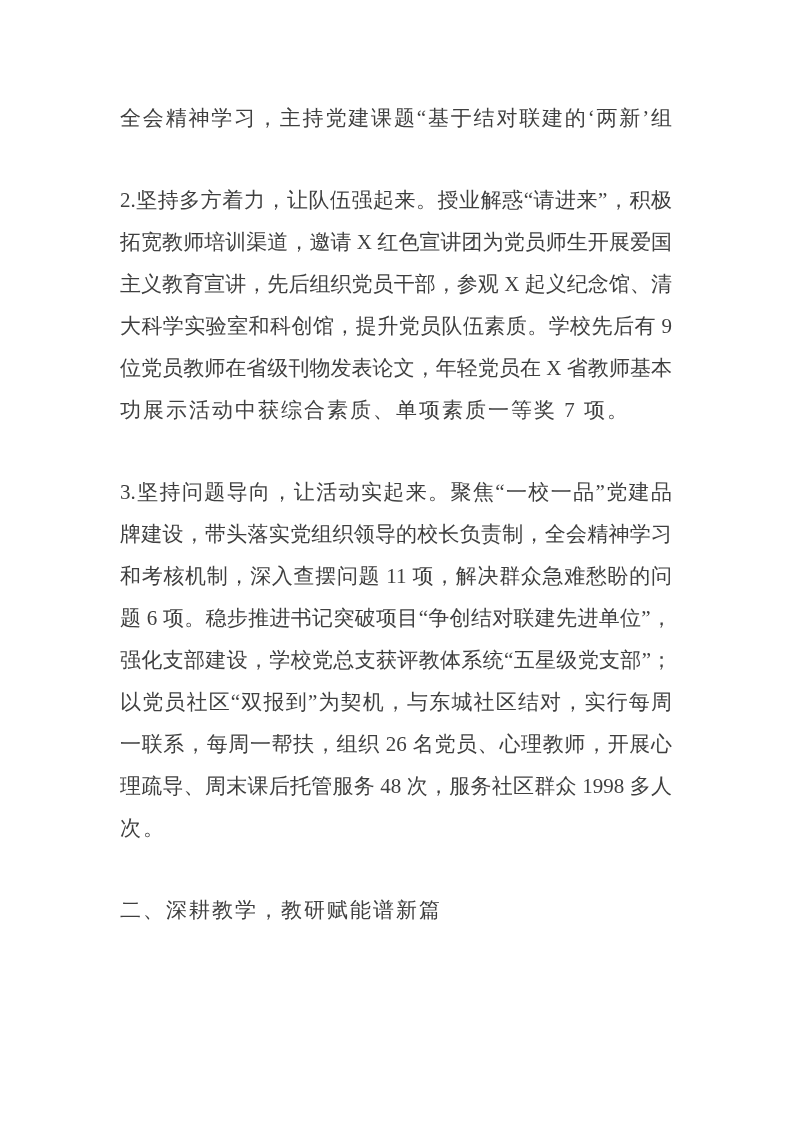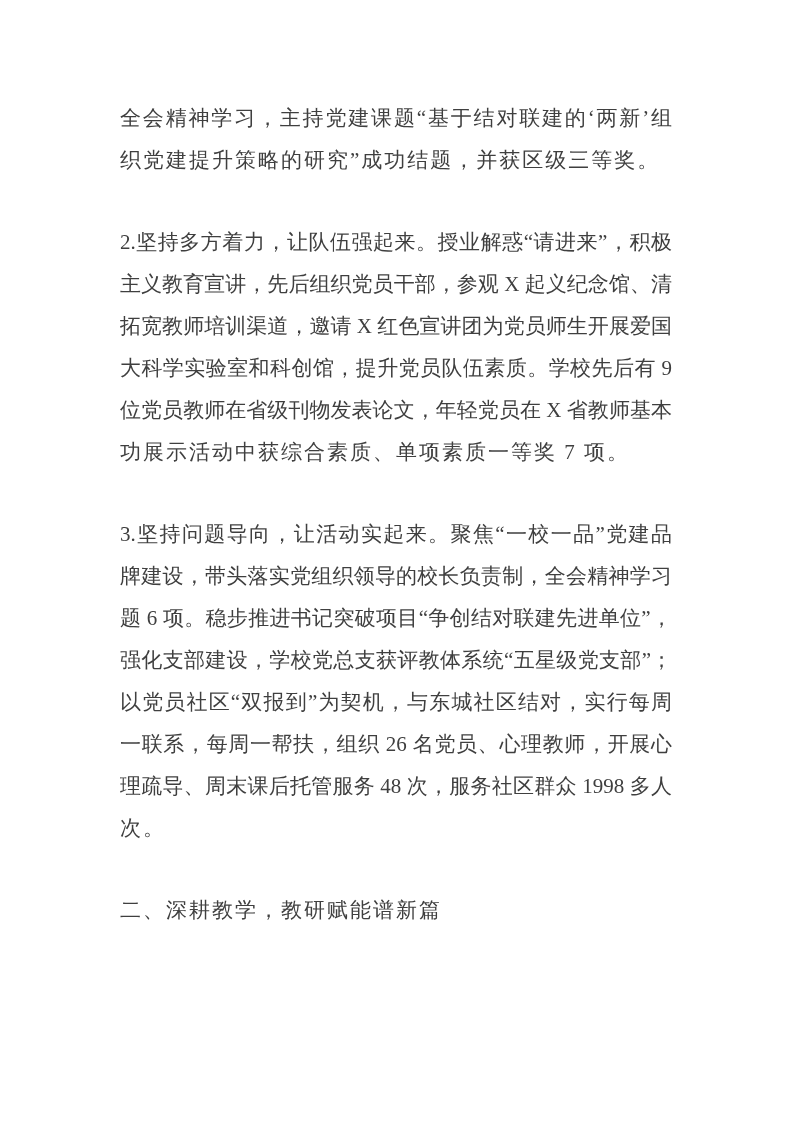--- a/index.html
+++ b/index.html
@@ -38,35 +38,35 @@
     letter-spacing: 2px;
   }
 </style>
 </head>
 <body>
 
 <div class="page">
 
   <div class="para">
     <div class="line just">全会精神学习，主持党建课题“基于结对联建的‘两新’组</div>
-    <div class="line">织党建提升策略的研究”成功结题，并获区级三等奖。</div>
   </div>
 
   <div class="para">
     <div class="line just">2.坚持多方着力，让队伍强起来。授业解惑“请进来”，积极</div>
+    <div class="line just">拓宽教师培训渠道，邀请 X 红色宣讲团为党员师生开展爱国</div>
     <div class="line just">主义教育宣讲，先后组织党员干部，参观 X 起义纪念馆、清</div>
-    <div class="line just">拓宽教师培训渠道，邀请 X 红色宣讲团为党员师生开展爱国</div>
     <div class="line just">大科学实验室和科创馆，提升党员队伍素质。学校先后有 9</div>
     <div class="line just">位党员教师在省级刊物发表论文，年轻党员在 X 省教师基本</div>
     <div class="line">功展示活动中获综合素质、单项素质一等奖 7 项。</div>
   </div>
 
   <div class="para">
     <div class="line just">3.坚持问题导向，让活动实起来。聚焦“一校一品”党建品</div>
     <div class="line just">牌建设，带头落实党组织领导的校长负责制，全会精神学习</div>
+    <div class="line just">和考核机制，深入查摆问题 11 项，解决群众急难愁盼的问</div>
     <div class="line just">题 6 项。稳步推进书记突破项目“争创结对联建先进单位”，</div>
     <div class="line just">强化支部建设，学校党总支获评教体系统“五星级党支部”；</div>
     <div class="line just">以党员社区“双报到”为契机，与东城社区结对，实行每周</div>
     <div class="line just">一联系，每周一帮扶，组织 26 名党员、心理教师，开展心</div>
     <div class="line just">理疏导、周末课后托管服务 48 次，服务社区群众 1998 多人</div>
     <div class="line">次。</div>
   </div>
 
   <div class="para">
     <div class="line heading">二、深耕教学，教研赋能谱新篇</div>

